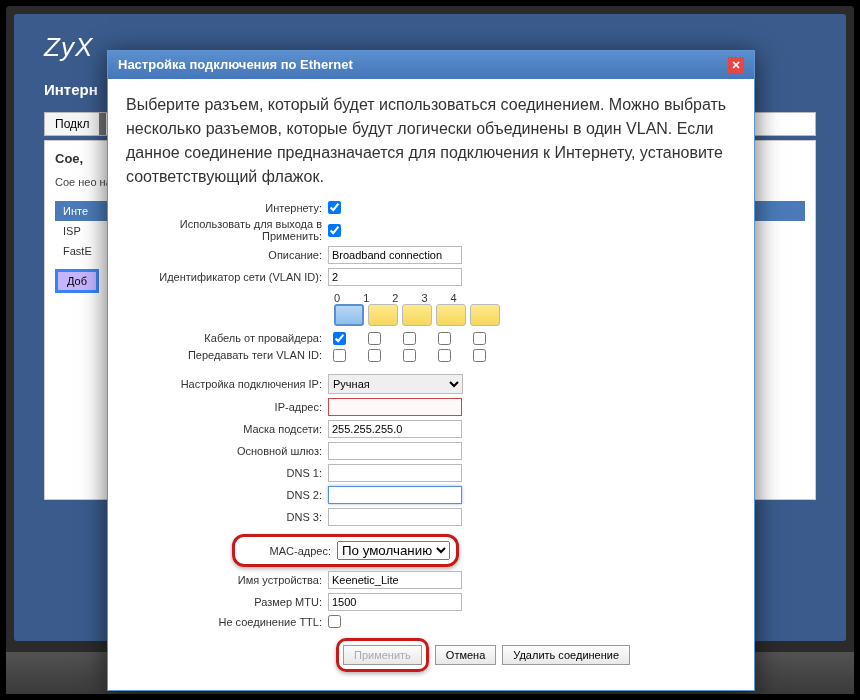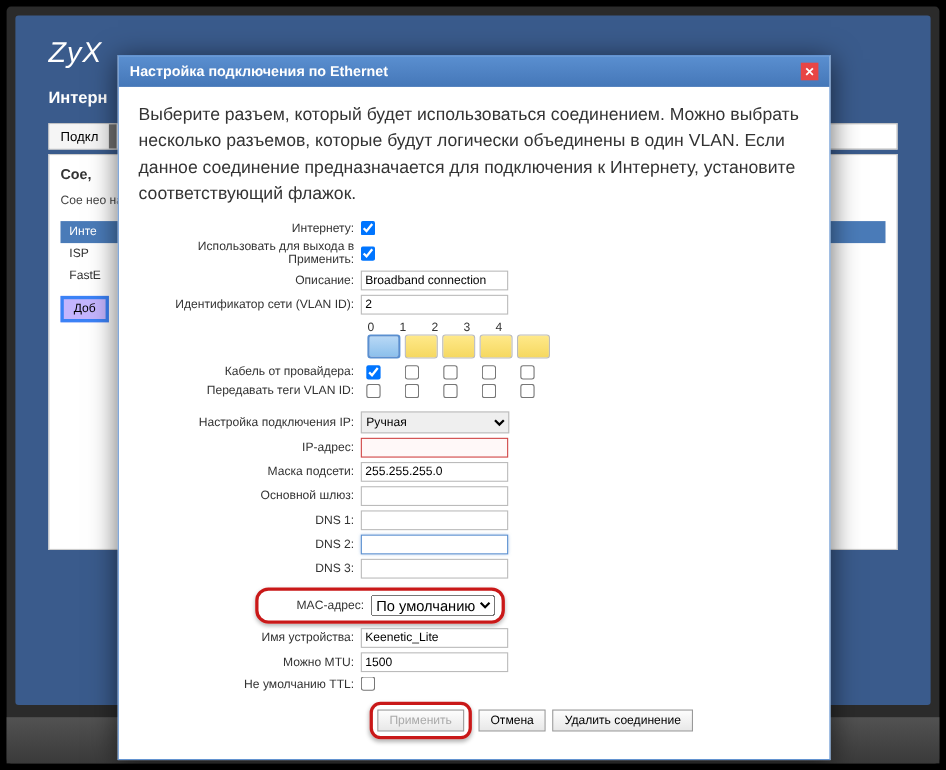--- a/index.html
+++ b/index.html
@@ -209,25 +209,25 @@
     <div class="red-ring">
       <span class="form-label">MAC-адрес:</span>
       <select><option>По умолчанию</option></select>
     </div>
 
     <div class="form-row">
         <span class="form-label">Имя устройства:</span>
         <input type="text" class="wide" value="Keenetic_Lite" style="">
       </div>
     <div class="form-row">
-        <span class="form-label">Можно MTU:</span>
+        <span class="form-label">Размер MTU:</span>
         <input type="text" class="wide" value="1500" style="">
       </div>
     <div class="form-row">
-        <span class="form-label">Не умолчанию TTL:</span>
+        <span class="form-label">Не соединение TTL:</span>
         <input type="checkbox" style="">
       </div>
 
     <div class="btn-row">
       <span class="red-ring-btn">
         <button class="btn disabled">Применить</button>
       </span>
       <button class="btn">Отмена</button>
       <button class="btn">Удалить соединение</button>
     </div>

